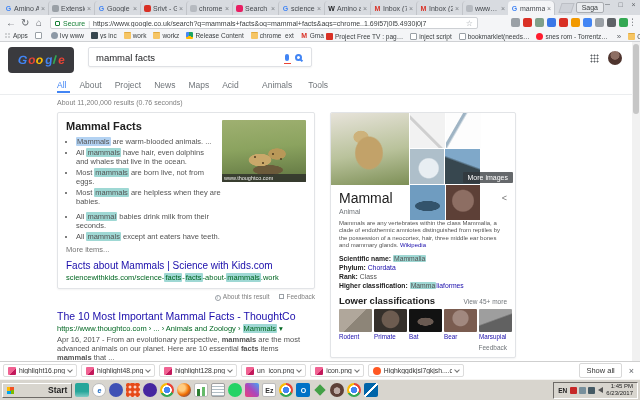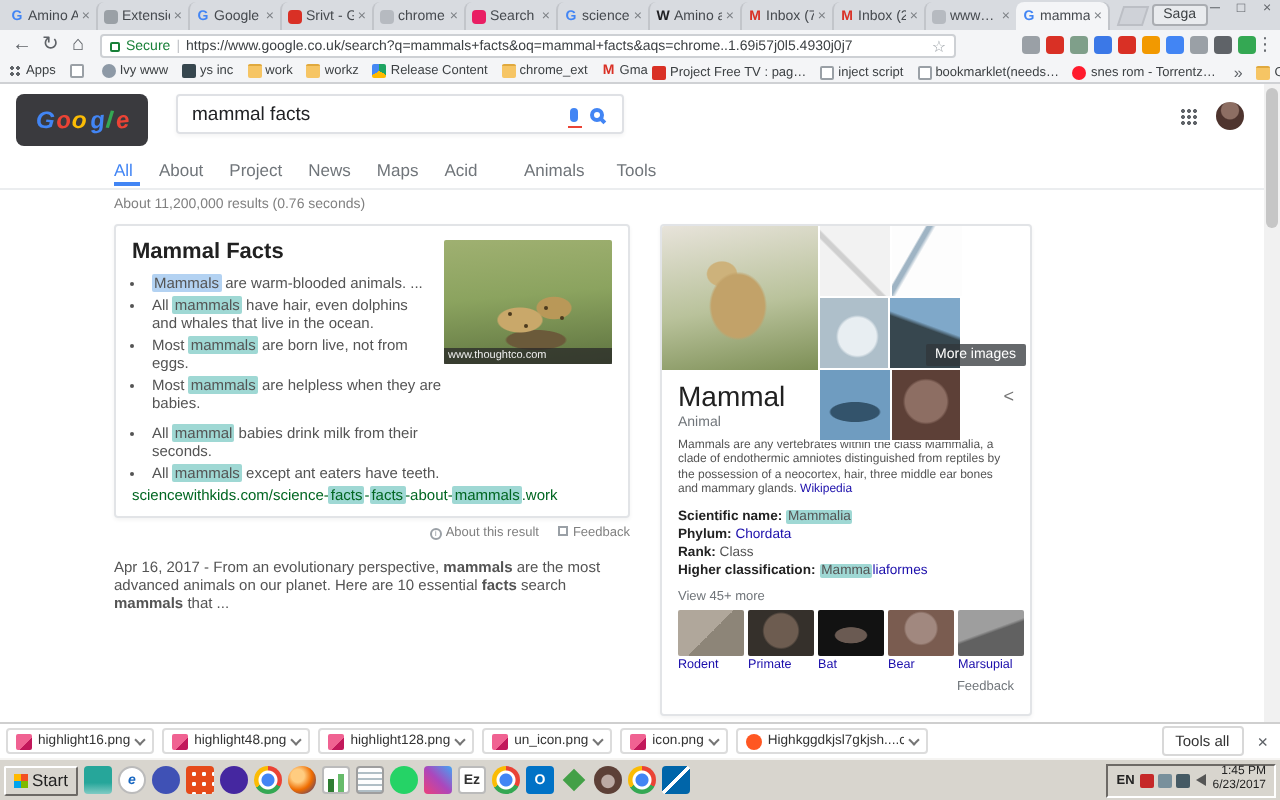--- a/index.html
+++ b/index.html
@@ -182,21 +182,21 @@
   .dlspacer{flex:1;}
   .showall{font-size:7.5px;color:#333;border:1px solid #d8d8d8;border-radius:2px;padding:2px 6px;}
   .dlclose{font-size:9px;color:#5f6368;margin:0 3px;}
 
   
   .taskbar{position:absolute;left:0;top:379px;width:640px;height:21px;background:#d8d5ce;
     border-top:1px solid #f5f4f2;display:flex;align-items:center;padding:0 2px;gap:3px;}
   .startbtn{display:inline-flex;align-items:center;gap:2px;height:15px;padding:0 4px;
     background:#d8d5ce;border:1px solid;border-color:#fff #6d6a66 #6d6a66 #fff;border-radius:1px;}
   .startflag{width:7px;height:7px;background:conic-gradient(#f25022 0 25%,#7fba00 0 50%,#00a4ef 0 75%,#ffb900 0);}
-  .startlabel{font-size:8.5px;font-weight:normal;color:#222;}
+  .startlabel{font-size:8.5px;font-weight:bold;color:#222;margin-left:32px;}
   .ti{width:14px;height:14px;border-radius:2px;display:inline-flex;align-items:center;
     justify-content:center;font-size:7px;font-weight:bold;overflow:hidden;}
   .ti-photos{background:linear-gradient(180deg,#26a69a 60%,#80cbc4);}
   .ti-ie{background:#fff;color:#1565c0;font-style:italic;border:1px solid #bbb;border-radius:50%;}
   .ti-media{background:#3f51b5;border-radius:50%;}
   .ti-office{background:#e64a19;background-image:radial-gradient(#fff 1px,transparent 1.2px);background-size:5px 5px;background-position:1.5px 1.5px;}
   .ti-darkapp{background:#4527a0;border-radius:50%;}
   .ti-chrome{border-radius:50%;background:
       radial-gradient(circle,#4285f4 0 3px,#fff 3.5px 4.5px,transparent 5px),
       conic-gradient(#ea4335 0 33%,#34a853 0 66%,#fbbc05 0);}
@@ -432,29 +432,33 @@
         </div>
         <div class="ftitle">Mammal Facts</div>
         <ul class="fbullets">
             <li><span class="hl blue">Mammals</span><span> are warm-blooded animals. ...</span></li>
             <li><span>All </span><span class="hl teal">mammals</span><span> have hair, even dolphins and whales that live in the ocean.</span></li>
             <li><span>Most </span><span class="hl teal">mammals</span><span> are born live, not from eggs.</span></li>
             <li><span>Most </span><span class="hl teal">mammals</span><span> are helpless when they are babies.</span></li>
             <li class="gap"><span>All </span><span class="hl teal">mammal</span><span> babies drink milk from their seconds.</span></li>
             <li><span>All </span><span class="hl teal">mammals</span><span> except ant eaters have teeth.</span></li>
           </ul>
+        <div class="moreitems">More items...</div>
+        <div class="flink">Facts about Mammals | Science with Kids.com</div>
         <div class="furl"><span>sciencewithkids.com/science-</span><span class="hl teal">facts</span><span>-</span><span class="hl teal">facts</span><span>-about-</span><span class="hl teal">mammals</span><span>.work</span></div>
       </div>
       <div class="aboutrow">
         <span><span class="ci">i</span><span>About this result</span></span>
         <span><span class="fbx"></span><span>Feedback</span></span>
       </div>
       <div id="results">
           <div class="result">
-            <div class="rsnip"><span>Apr 16, 2017 - From an evolutionary perspective, </span><span class=" b">mammals</span><span> are the most advanced animals on our planet. Here are 10 essential </span><span class=" b">facts</span><span> search </span><span class=" b">mammals</span><span> that ...</span></div>
+            <div class="rtitle">The 10 Most Important Mammal Facts - ThoughtCo</div>
+            <div class="rurl"><span>https://www.thoughtco.com › ... › Animals and Zoology › </span><span class="hl teal">Mammals</span><span> ▾</span></div>
+            <div class="rsnip"><span>Apr 16, 2017 - From an evolutionary perspective, </span><span class=" b">mammals</span><span> are the most advanced animals on our planet. Here are 10 essential </span><span class=" b">facts</span><span> items </span><span class=" b">mammals</span><span> that ...</span></div>
           </div>
         </div>
     </div>
 
     <div class="kp">
       <div class="collage">
         <div class="cbig"></div>
         <div class="cgrid">
           <div class="ct ct-sketch"></div>
           <div class="ct ct-dolph"></div>
@@ -472,20 +476,21 @@
         </div>
         <div class="kpsub">Animal</div>
         <div class="kpdesc"><span>Mammals are any vertebrates within the class Mammalia, a clade of endothermic amniotes distinguished from reptiles by the possession of a neocortex, hair, three middle ear bones and mammary glands. </span><span class="kplink">Wikipedia</span></div>
         <div id="kpfields">
             <div class="kpfield"><b>Scientific name: </b><span class="hl teal">Mammalia</span></div>
             <div class="kpfield"><b>Phylum: </b><span class=" lnk">Chordata</span></div>
             <div class="kpfield"><b>Rank: </b><span>Class</span></div>
             <div class="kpfield"><b>Higher classification: </b><span class="hl teal">Mamma</span><span class=" lnk">liaformes</span></div>
           </div>
         <div class="lowerrow">
+          <span class="lowertitle">Lower classifications</span>
           <span class="viewmore">View 45+ more</span>
         </div>
         <div class="lcitems">
             <div class="lci">
               <div class="im im-rodent"></div>
               <div class="lb">Rodent</div>
             </div>
             <div class="lci">
               <div class="im im-primate"></div>
               <div class="lb">Primate</div>
@@ -539,21 +544,21 @@
           <span class="dlname">icon.png</span>
           <span class="dlarrow"></span>
         </span>
         <span class="dl">
           <span class="dlico crx"></span>
           <span class="dlname">Highkggdkjsl7gkjsh....crx</span>
           <span class="dlarrow"></span>
         </span>
       </span>
     <span class="dlspacer"></span>
-    <span class="showall">Tools all</span>
+    <span class="showall">Show all</span>
     <span class="dlclose">×</span>
   </div>
 
   <div class="taskbar">
     <span class="startbtn">
       <span class="startflag"></span>
       <span class="startlabel">Start</span>
     </span>
     <span id="tbicons" style="display:flex;gap:3px">
         <span class="ti ti-photos"></span>

